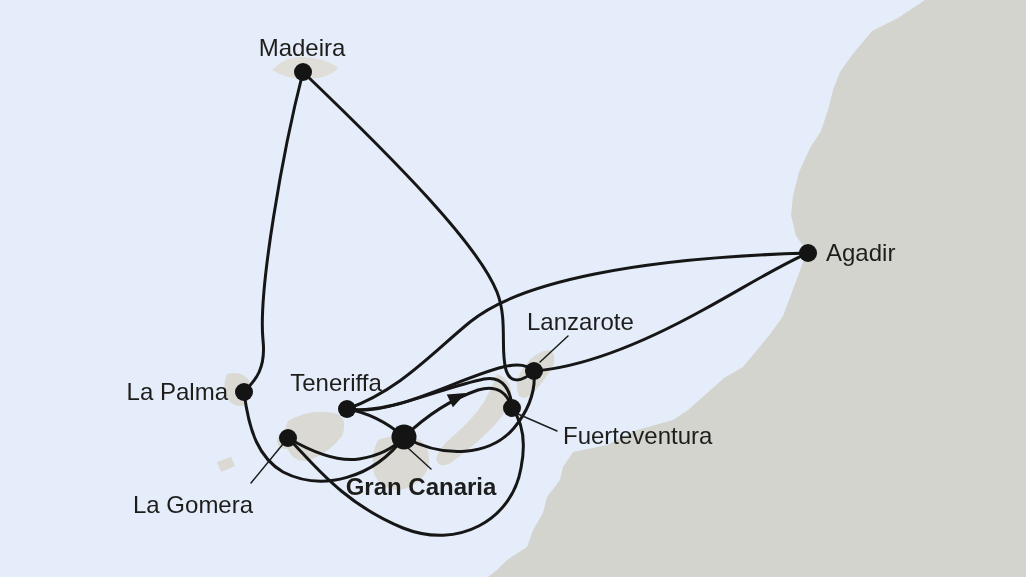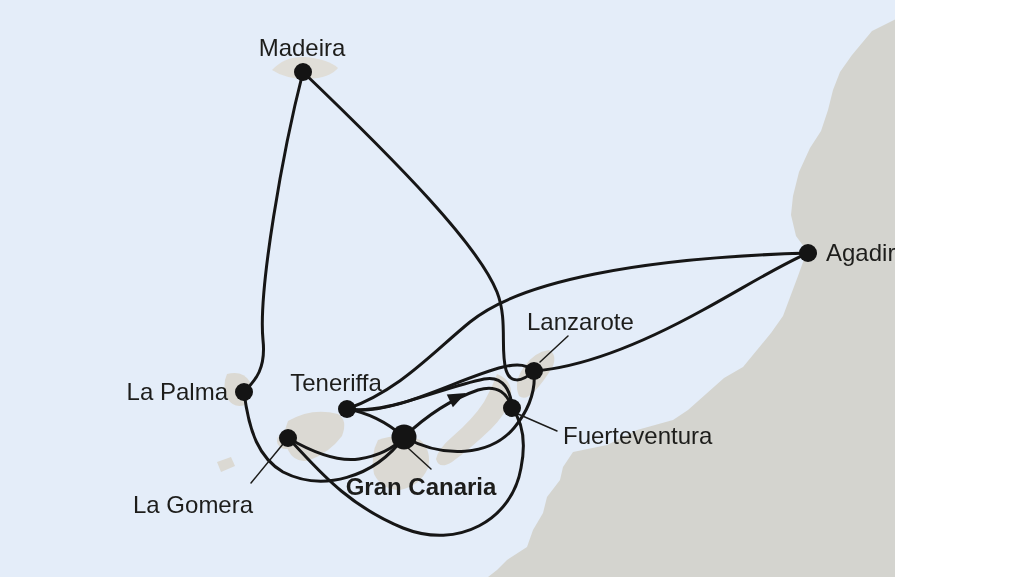--- a/index.html
+++ b/index.html
@@ -1,18 +1,18 @@
 <!DOCTYPE html>
 <html><head>
 <meta charset="utf-8">
 <style>
   html,body{margin:0;padding:0;background:#ffffff;}
   .map-wrap{
     position:relative;
-    width:895px;height:577px;
+    width:1026px;height:577px;
     overflow:hidden;
     font-family:"Liberation Sans", sans-serif;
   }
   svg{display:block;}
   .route{fill:none;stroke-width:3;stroke-linecap:round;}
   .leader{fill:none;stroke-width:1.5;stroke-linecap:round;}
   .coast{stroke:none;}
   .island{stroke:none;}
   text.port-label{
     font-family:"Liberation Sans", sans-serif;

